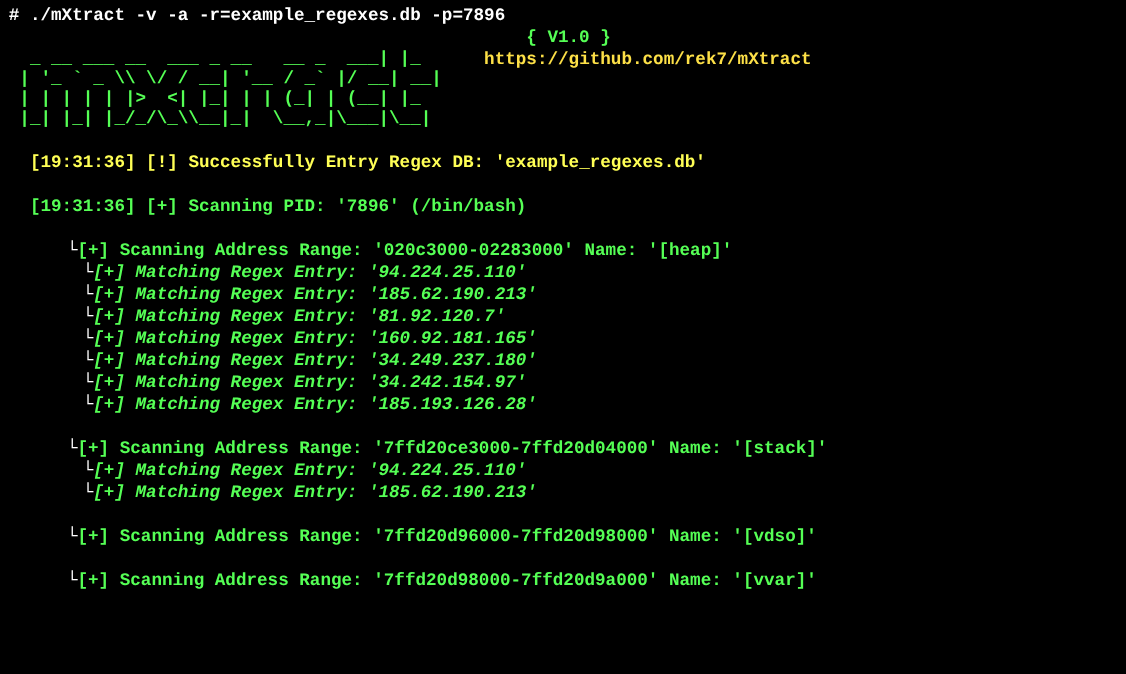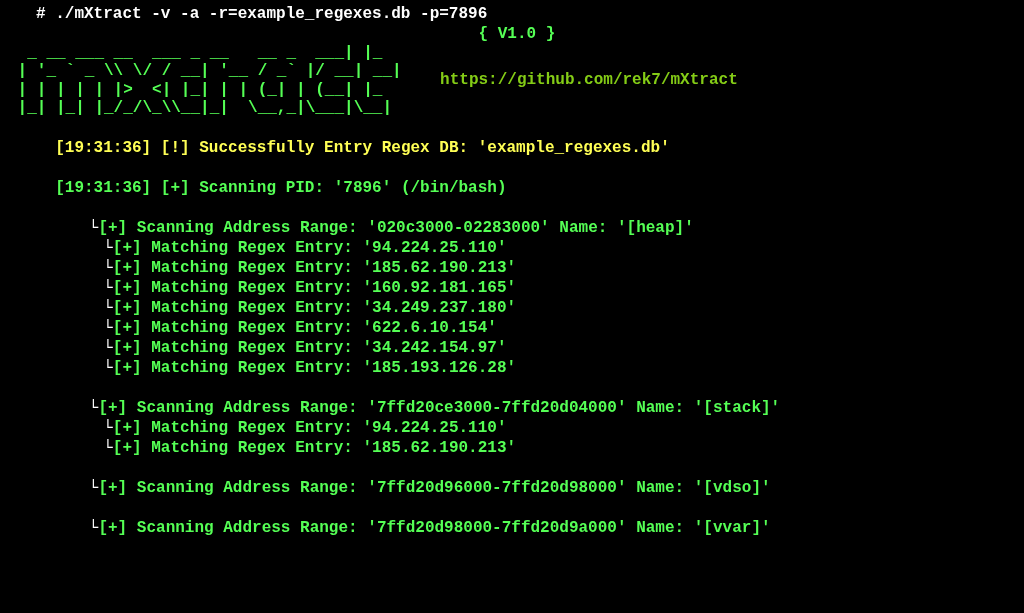--- a/index.html
+++ b/index.html
@@ -15,45 +15,44 @@
       line-height: 1.25;
       padding: 4px 8px;
       width: 1024px;
       height: 613px;
       overflow: hidden;
       font-weight: bold;
     }
     .white { color: #ffffff; }
     .green { color: #55ff55; }
     .yellow { color: #ffff55; }
-    .cyan { color: #84cc16; }
+    .cyan { color: #fde047; }
     .ascii-art {
       white-space: pre;
       font-family: 'Courier New', monospace;
       line-height: 1.15;
     }
     .line {
       white-space: pre;
-      margin-left: 28px;
     }
     .indent1 { padding-left: 3.5ch; }
-    .indent2 { padding-left: 7ch; }
+    .indent2 { padding-left: 7ch; font-style: italic; }
     .tree { color: #ffffff; }
   </style>
 </head>
 <body>
 
 <div class="line white"># ./mXtract -v -a -r=example_regexes.db -p=7896</div>
 
 <div style="display:flex;align-items:center;">
   <div style="width:49ch;"></div>
   <div class="green">{ V1.0 }</div>
 </div>
 
-<div style="display:flex; align-items:center;">
+<div style="display:flex; align-items:flex-start;">
   <pre class="ascii-art green">  _ __ ___ __  ___ _ __   __ _  ___| |_ 
  | '_ ` _ \\ \/ / __| '__ / _` |/ __| __|
  | | | | | |&gt;  &lt;| |_| | | (_| | (__| |_ 
  |_| |_| |_/_/\_\\__|_|  \__,_|\___|\__|</pre>
   <div class="cyan" style="padding-left:4ch; padding-bottom:2px;">https://github.com/rek7/mXtract</div>
 </div>
 
 <div class="line">
   <span class="yellow">[19:31:36]</span><span> </span><span class="yellow">[!]</span><span> </span><span class="yellow">Successfully Entry Regex DB: 'example_regexes.db'</span>
 </div>
@@ -62,23 +61,23 @@
   <span class="green">[19:31:36]</span><span> </span><span class="green">[+]</span><span> </span><span class="green">Scanning PID: '7896' (/bin/bash)</span>
 </div>
 
 <div class="line indent1">
   <span class="tree">└</span><span class="green">[+]</span><span> </span><span class="green">Scanning Address Range:</span><span> </span><span class="green">'020c3000-02283000'</span><span> </span><span class="green">Name:</span><span> </span><span class="green">'[heap]'</span>
 </div>
 
 <div id="matches1">
     <div class="line indent2"><span class="tree">└</span><span class="green">[+]</span><span> </span><span class="green">Matching Regex Entry:</span><span> </span><span class="green">'94.224.25.110'</span></div>
     <div class="line indent2"><span class="tree">└</span><span class="green">[+]</span><span> </span><span class="green">Matching Regex Entry:</span><span> </span><span class="green">'185.62.190.213'</span></div>
+    <div class="line indent2"><span class="tree">└</span><span class="green">[+]</span><span> </span><span class="green">Matching Regex Entry:</span><span> </span><span class="green">'81.92.120.7'</span></div>
     <div class="line indent2"><span class="tree">└</span><span class="green">[+]</span><span> </span><span class="green">Matching Regex Entry:</span><span> </span><span class="green">'160.92.181.165'</span></div>
     <div class="line indent2"><span class="tree">└</span><span class="green">[+]</span><span> </span><span class="green">Matching Regex Entry:</span><span> </span><span class="green">'34.249.237.180'</span></div>
-    <div class="line indent2"><span class="tree">└</span><span class="green">[+]</span><span> </span><span class="green">Matching Regex Entry:</span><span> </span><span class="green">'622.6.10.154'</span></div>
     <div class="line indent2"><span class="tree">└</span><span class="green">[+]</span><span> </span><span class="green">Matching Regex Entry:</span><span> </span><span class="green">'34.242.154.97'</span></div>
     <div class="line indent2"><span class="tree">└</span><span class="green">[+]</span><span> </span><span class="green">Matching Regex Entry:</span><span> </span><span class="green">'185.193.126.28'</span></div>
   </div>
 
 <div class="line indent1">
   <span class="tree">└</span><span class="green">[+]</span><span> </span><span class="green">Scanning Address Range:</span><span> </span><span class="green">'7ffd20ce3000-7ffd20d04000'</span><span> </span><span class="green">Name:</span><span> </span><span class="green">'[stack]'</span>
 </div>
 
 <div id="matches2">
     <div class="line indent2"><span class="tree">└</span><span class="green">[+]</span><span> </span><span class="green">Matching Regex Entry:</span><span> </span><span class="green">'94.224.25.110'</span></div>

